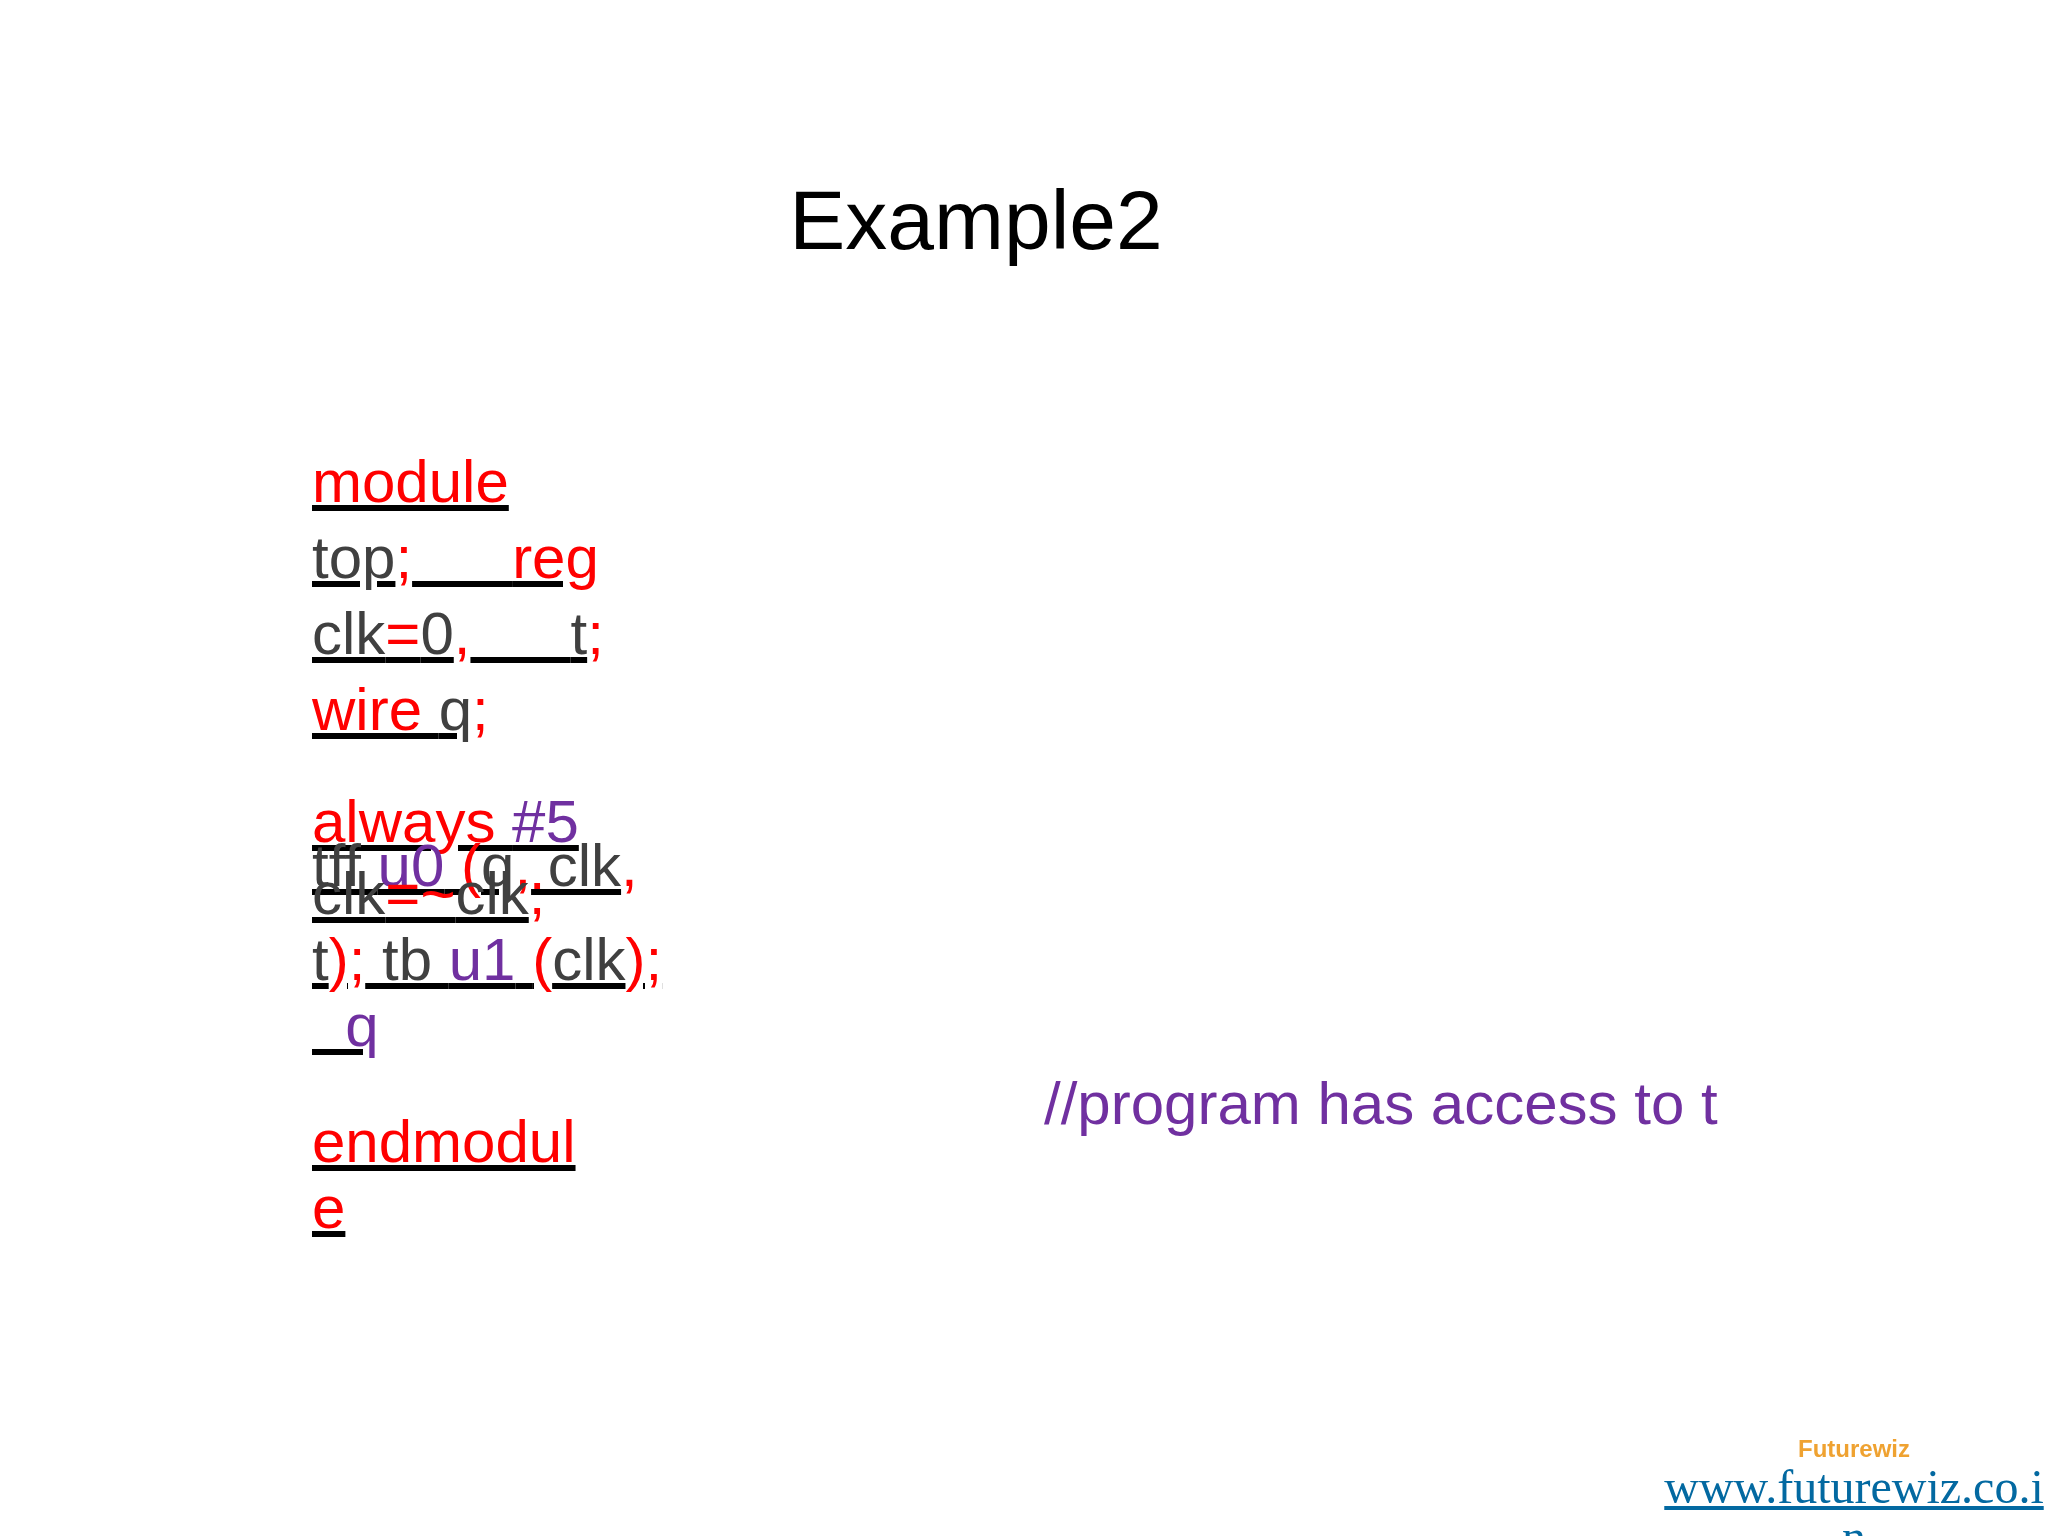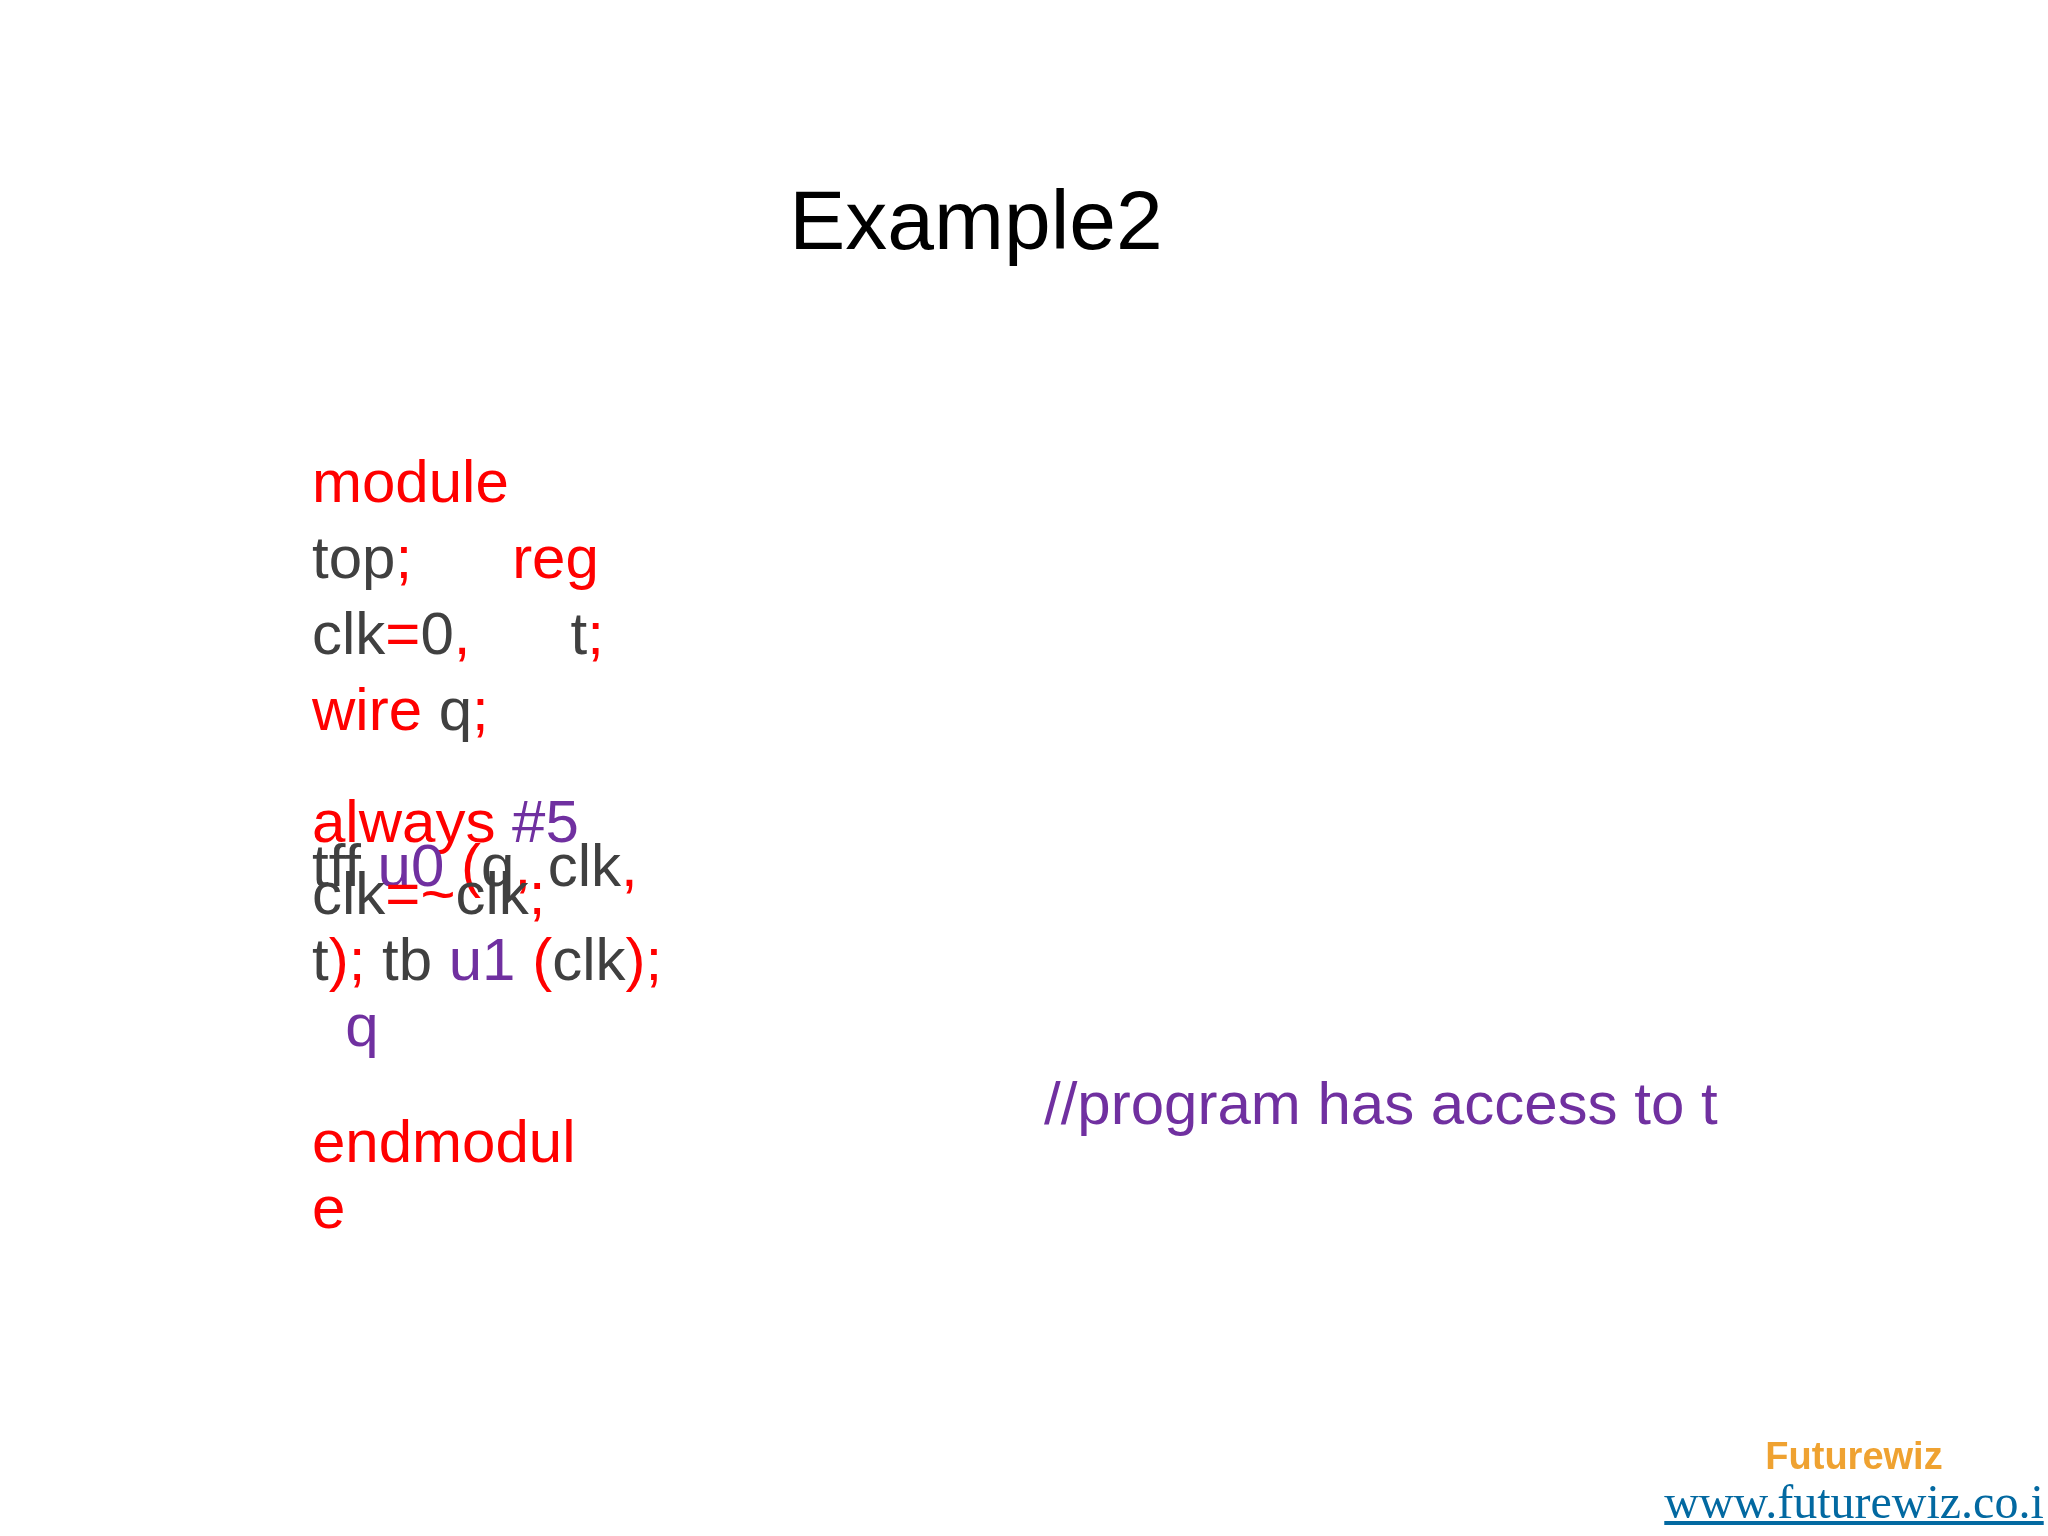--- a/index.html
+++ b/index.html
@@ -42,20 +42,21 @@
     width: 560px;
     font-size: 60px;
     line-height: 1.0;
     font-weight: 400;
     white-space: pre;
   }
   .code-line {
     position: absolute;
     left: 0;
     white-space: pre;
+    text-decoration: underline;
   }
   .kw   { color: #FF0000; }   
   .id   { color: #404040; }   
   .inst { color: #7030A0; }   
 
   
   #comment-block {
     position: absolute;
     left: 1000px;
     top: 1072px;
@@ -70,21 +71,21 @@
 
   
   #footer {
     position: absolute;
     left: 1660px;
     top: 1436px;
     width: 388px;
     text-align: center;
   }
   #brand-name {
-    font-size: 38px;
+    font-size: 24px;
     font-weight: bold;
     color: #EFA231;
     line-height: 1.08;
     white-space: pre;
   }
   #brand-url {
     display: block;
     font-size: 48px;
     color: #0369a1;
     text-decoration: underline;

